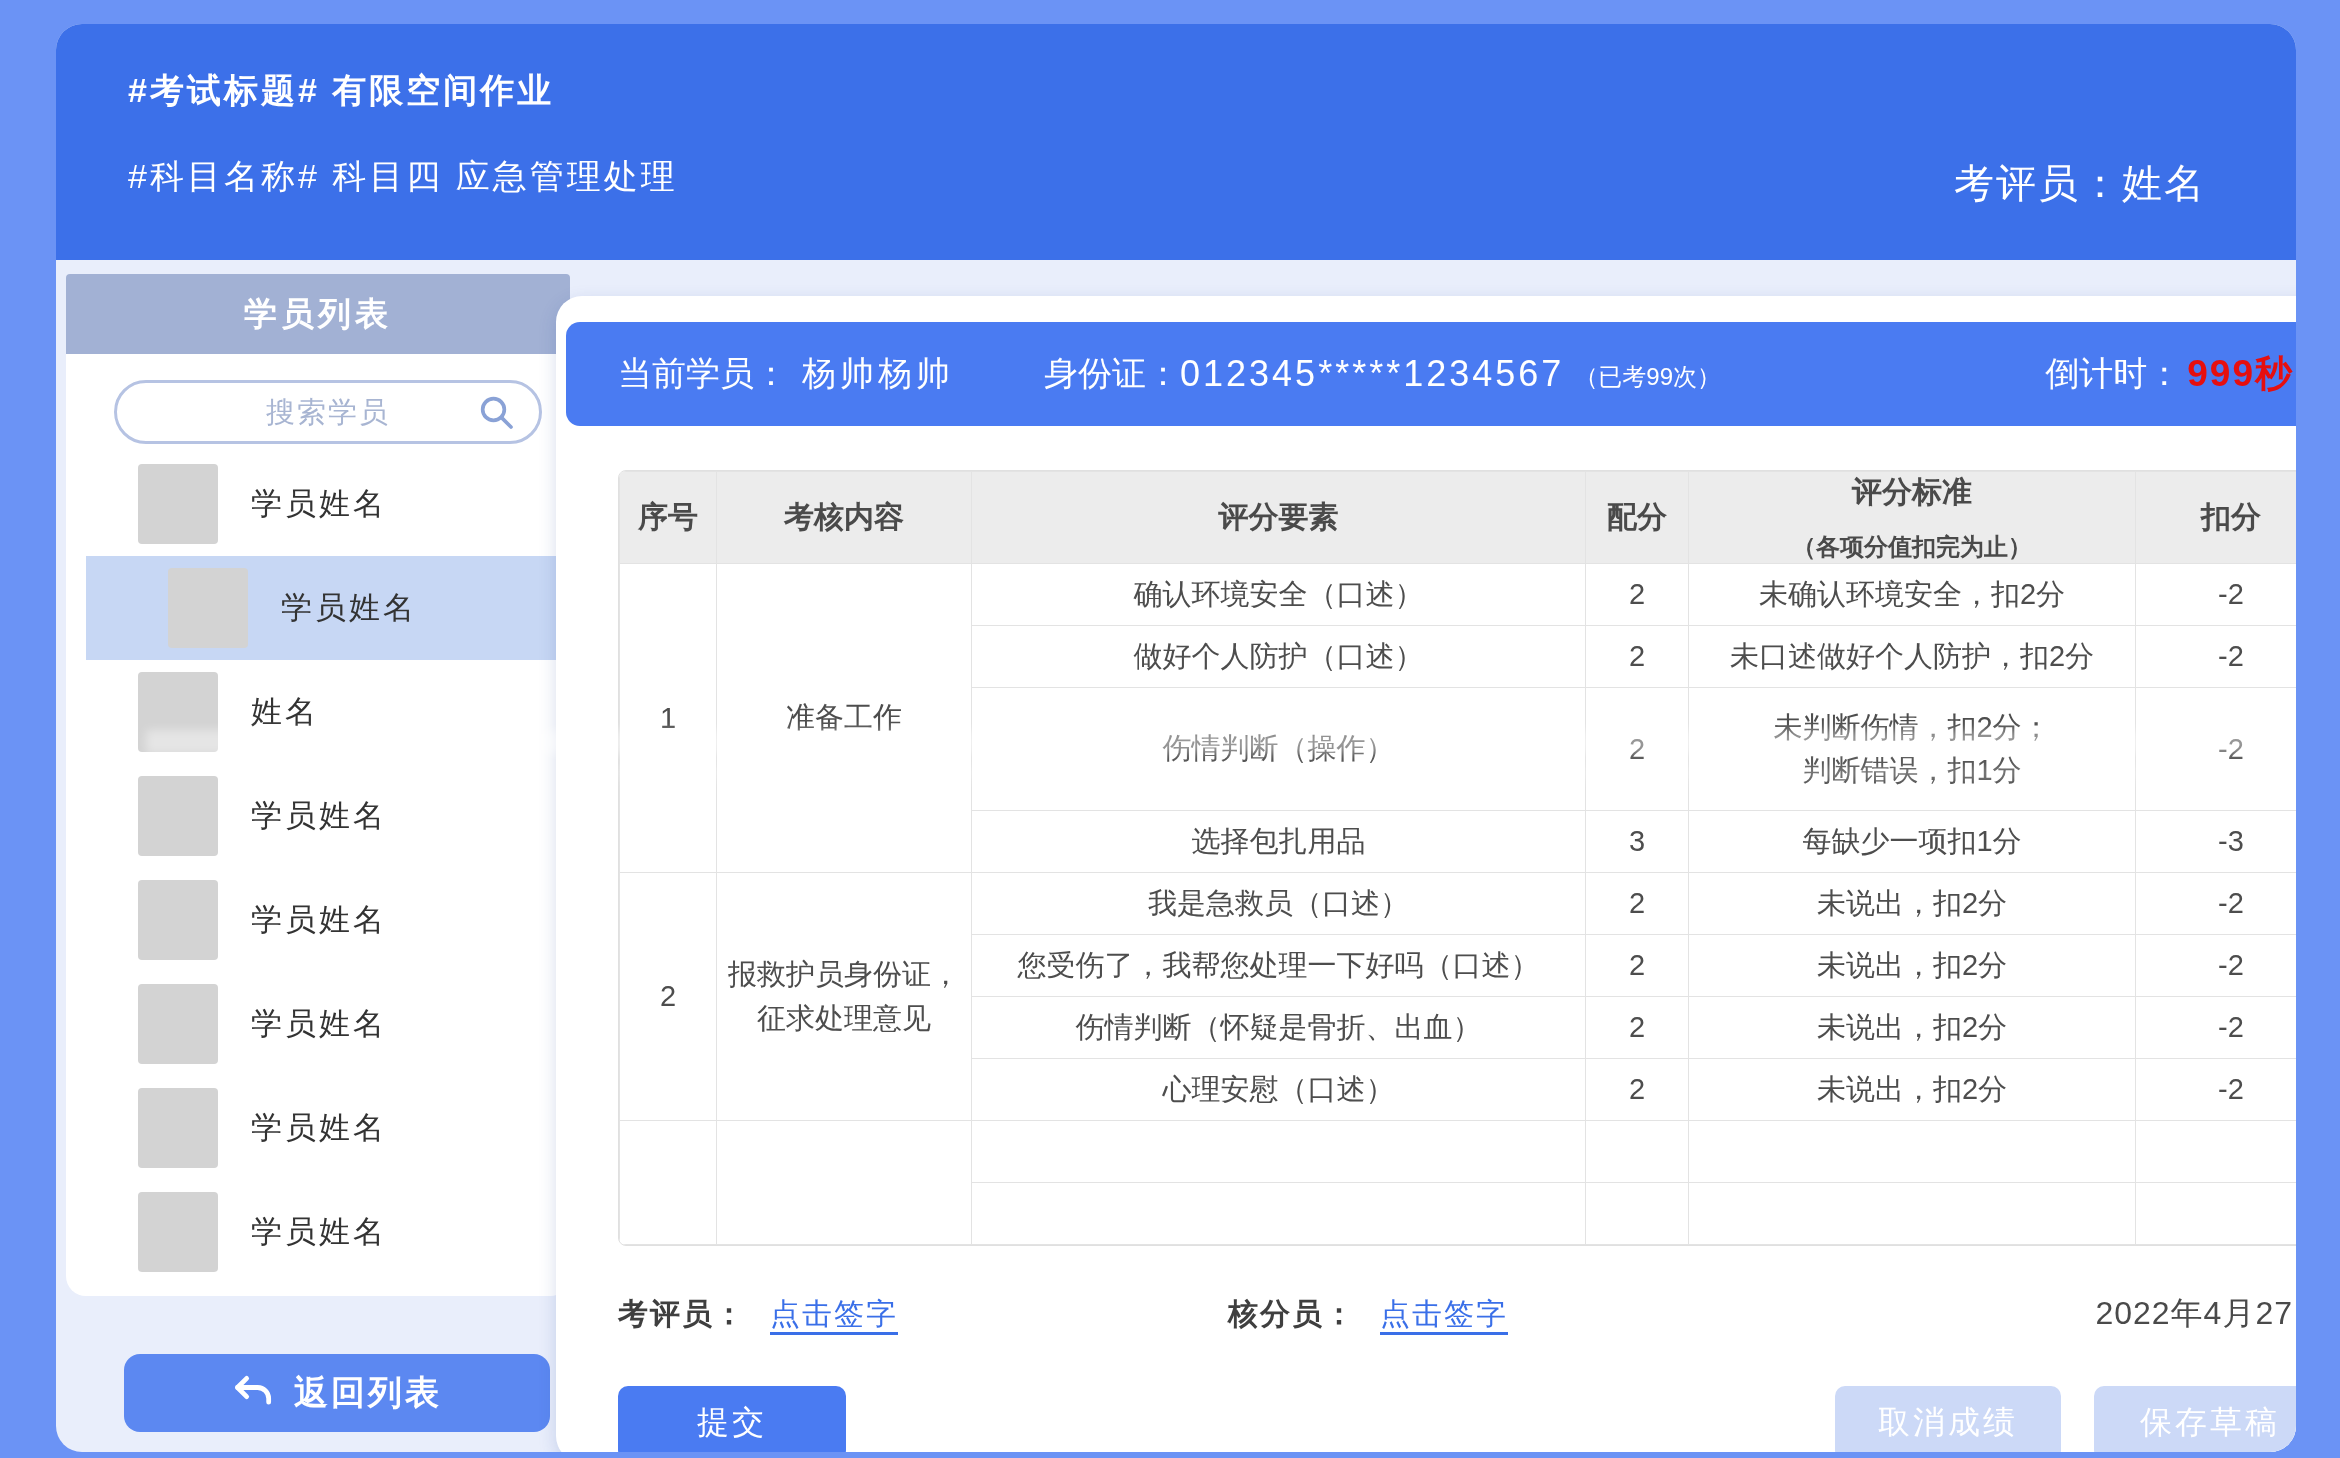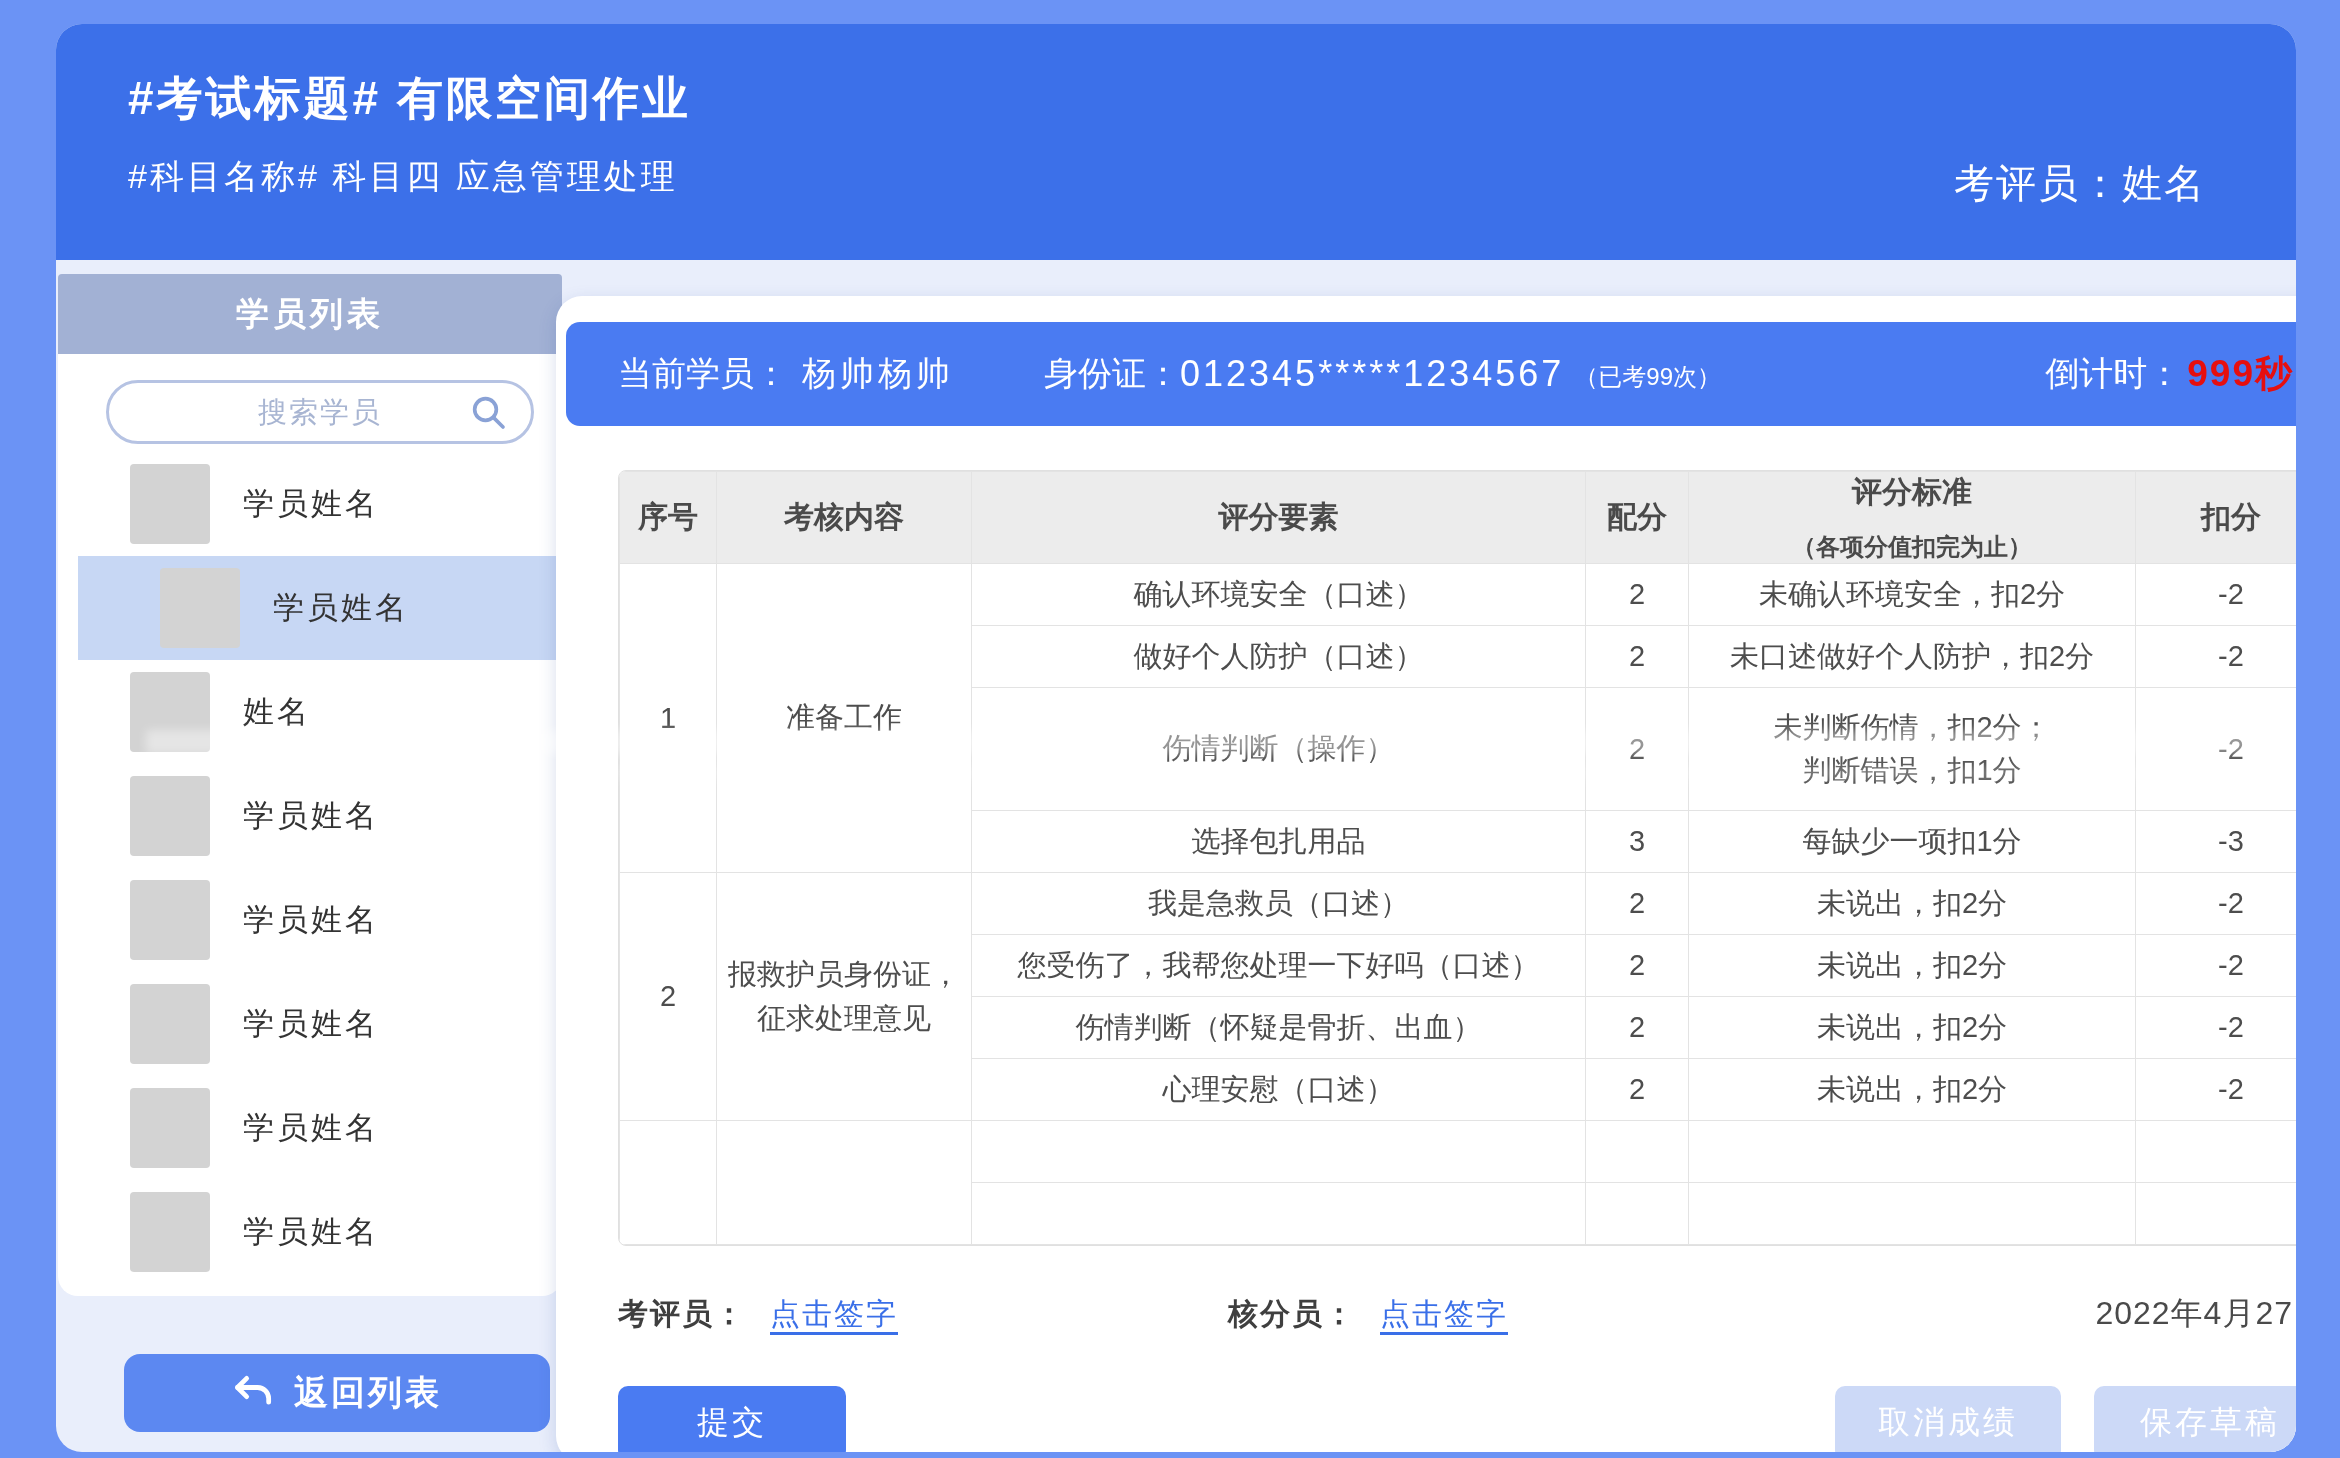--- a/index.html
+++ b/index.html
@@ -3,26 +3,26 @@
 <meta charset="utf-8">
 <style>
   html,body{margin:0;padding:0;}
   body{font-family:"Liberation Sans","DejaVu Sans",sans-serif;}
   .stage{position:relative;width:2340px;height:1458px;background:#6b93f5;overflow:hidden;}
 
   
   .window{position:absolute;left:56px;top:24px;width:2240px;height:1428px;
     background:#e9eefb;border-radius:26px;overflow:hidden;}
   .app-header{position:absolute;left:0;top:0;width:100%;height:236px;background:#3c70e9;}
-  .app-title{position:absolute;left:72px;top:44px;color:#fff;font-size:46px;font-weight:bold;letter-spacing:3px;}
+  .app-title{position:absolute;left:72px;top:44px;color:#fff;font-size:34px;font-weight:bold;letter-spacing:3px;}
   .app-subtitle{position:absolute;left:72px;top:130px;color:#fff;font-size:34px;letter-spacing:3px;}
   .examiner-top{position:absolute;right:90px;top:132px;color:#fff;font-size:40px;letter-spacing:2px;}
 
   
-  .sidebar{position:absolute;left:2px;top:250px;width:504px;}
+  .sidebar{position:absolute;left:10px;top:250px;width:504px;}
   .sidebar-header{height:80px;background:#a2b1d4;border-radius:4px 4px 0 0;
     display:flex;align-items:center;justify-content:center;color:#fff;font-size:33px;font-weight:bold;letter-spacing:4px;}
   .sidebar-body{background:#fff;border-radius:0 0 20px 20px;height:942px;overflow:hidden;padding-left:20px;}
   .search-wrap{position:relative;margin:26px 28px 8px 28px;}
   .search-input{width:100%;box-sizing:border-box;height:64px;border:3px solid #b6c3e3;border-radius:34px;
     outline:none;background:#fff;text-align:center;font-size:29px;color:#6e7f9f;font-family:inherit;}
   .search-input::placeholder{color:#a8b5d2;letter-spacing:2px;}
   .search-icon{position:absolute;right:26px;top:12px;width:40px;height:40px;}
   .stu-item{display:flex;align-items:center;height:104px;padding-left:52px;cursor:pointer;}
   .stu-item.selected{background:#c7d7f4;padding-left:82px;}

